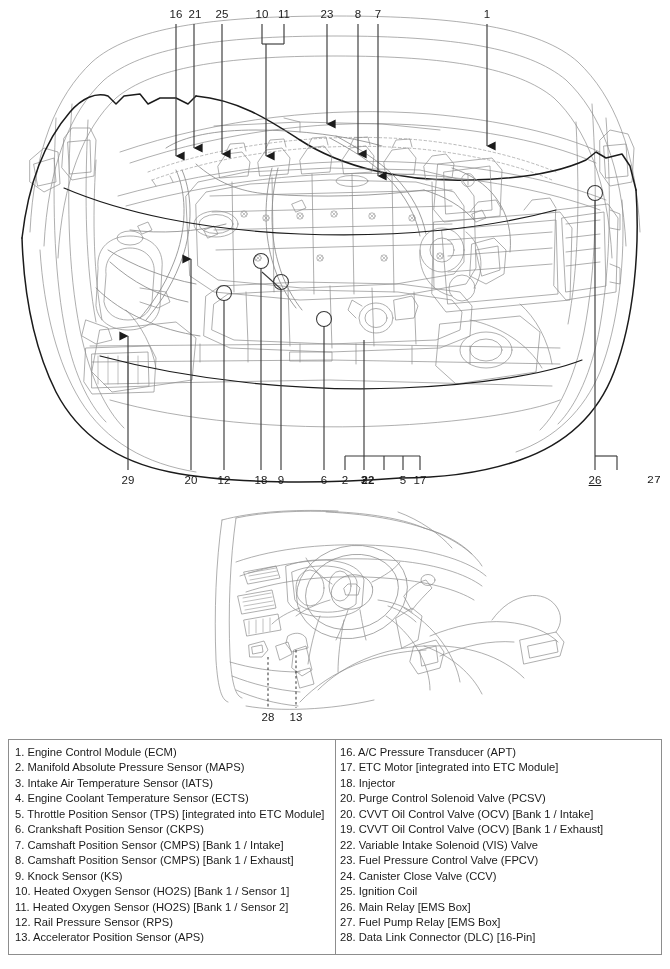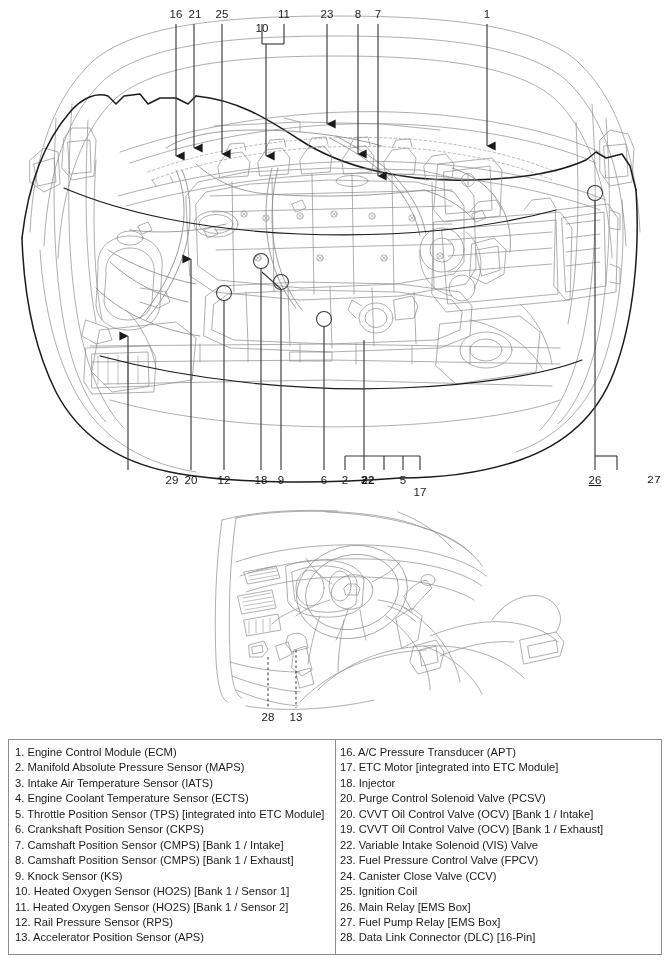--- a/index.html
+++ b/index.html
@@ -319,38 +319,38 @@
       <line x1="617" y1="470" x2="617" y2="456"></line>
       <line x1="595" y1="456" x2="617" y2="456"></line>
       <line x1="595" y1="456" x2="595" y2="200"></line>
       <circle cx="595" cy="193" r="7.5" fill="none" stroke="#3a3a3a" stroke-width="1.05"></circle>
     </g>
   </svg>
 
   <div class="callout" style="left:176px; top:8px;">16</div>
   <div class="callout" style="left:195px; top:8px;">21</div>
   <div class="callout" style="left:222px; top:8px;">25</div>
-  <div class="callout" style="left:262px; top:8px;margin-top:14px;">10</div>
+  <div class="callout" style="left:262px; top:8px;">10</div>
   <div class="callout" style="left:284px; top:8px;">11</div>
   <div class="callout" style="left:327px; top:8px;">23</div>
   <div class="callout" style="left:358px; top:8px;">8</div>
   <div class="callout" style="left:378px; top:8px;">7</div>
   <div class="callout" style="left:487px; top:8px;">1</div>
 
-  <div class="callout" style="left:128px; top:474px;margin-left:44px;">29</div>
+  <div class="callout" style="left:128px; top:474px;">29</div>
   <div class="callout" style="left:191px; top:474px;">20</div>
   <div class="callout" style="left:224px; top:474px;">12</div>
   <div class="callout" style="left:261px; top:474px;">18</div>
   <div class="callout" style="left:281px; top:474px;">9</div>
   <div class="callout" style="left:324px; top:474px;">6</div>
   <div class="callout" style="left:345px; top:474px;">2</div>
   <div class="callout" style="left:364px; top:474px;">3</div>
   <div class="callout" style="left:368px; top:474px;font-weight:bold;">22</div>
   <div class="callout" style="left:403px; top:474px;">5</div>
-  <div class="callout" style="left:420px; top:474px;margin-top:12px;">17</div>
+  <div class="callout" style="left:420px; top:474px;">17</div>
   <div class="callout" style="left:595px; top:474px;text-decoration:underline;">26</div>
   <div class="callout" style="left:654px; top:474px;font-family:Liberation Mono, monospace;">27</div>
 
   <svg class="art" id="interior-art" viewBox="0 0 670 969">
     <g stroke="#8c8c8c" fill="none" stroke-width="0.7" stroke-linecap="round" stroke-linejoin="round">
 
       <path d="M222,520 C216,562 214,612 216,660 C218,690 222,700 228,702"></path>
       <path d="M236,518 C230,560 228,610 230,656 C232,686 236,696 242,698"></path>
       <path d="M236,518 C264,512 300,510 340,512 C376,514 406,520 424,528"></path>
       <path d="M222,520 C252,512 292,509 338,511"></path>

